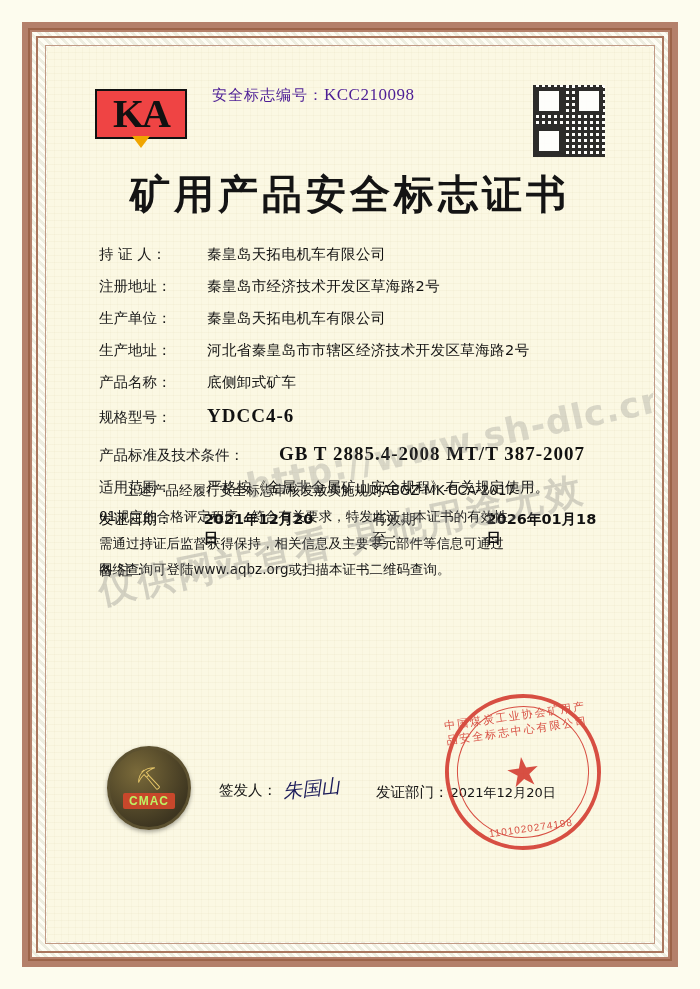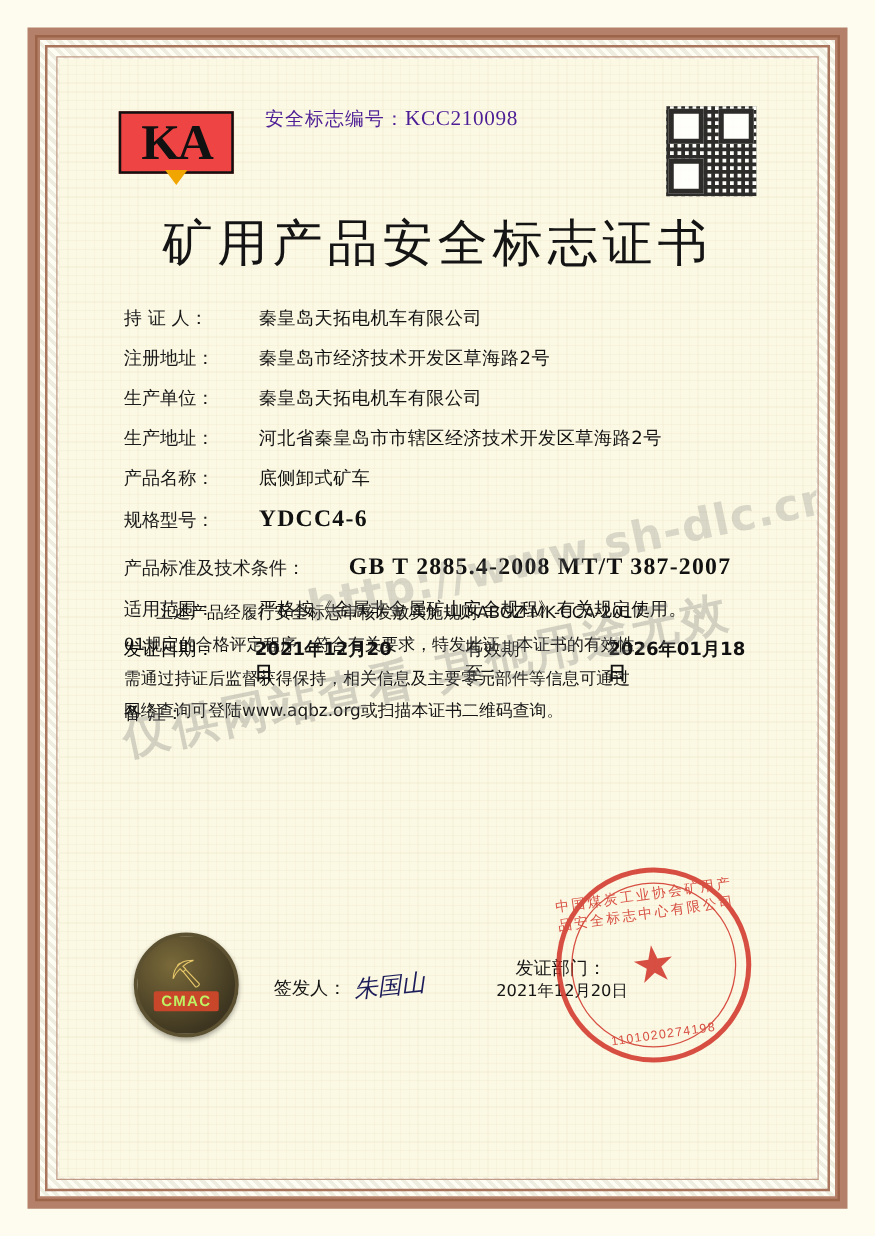--- a/index.html
+++ b/index.html
@@ -155,21 +155,21 @@
     background: #fff;
   }
 
   
   .title {
     position: absolute;
     top: 120px;
     left: 0; right: 0;
     text-align: center;
     font-family: "DejaVu Sans", sans-serif;
-    font-weight: normal;
+    font-weight: bold;
     font-size: 40px;
     letter-spacing: 4px;
     color: #141414;
   }
 
   
   .fields {
     position: absolute;
     left: 52px;
     right: 46px;
@@ -292,28 +292,27 @@
     font-family: "Liberation Serif", serif;
     font-style: italic;
     font-size: 19px;
     color: #1b1b5a;
     margin-left: 6px;
     transform: rotate(-6deg);
     display: inline-block;
   }
   .issue-dept {
     position: absolute;
-    left: 348px;
+    left: 329px;
     bottom: 140px;
     display: flex;
-    align-items: center;
+    align-items: flex-end;
     font-family: "DejaVu Sans", sans-serif;
     font-size: 14.5px;
     color: #141414;
-    flex-direction: column;
   }
   .issue-dept .d2 {
     font-family: "DejaVu Sans", sans-serif;
     font-size: 13px;
     margin-left: 2px;
   }
 
   
   .seal {
     position: absolute;

